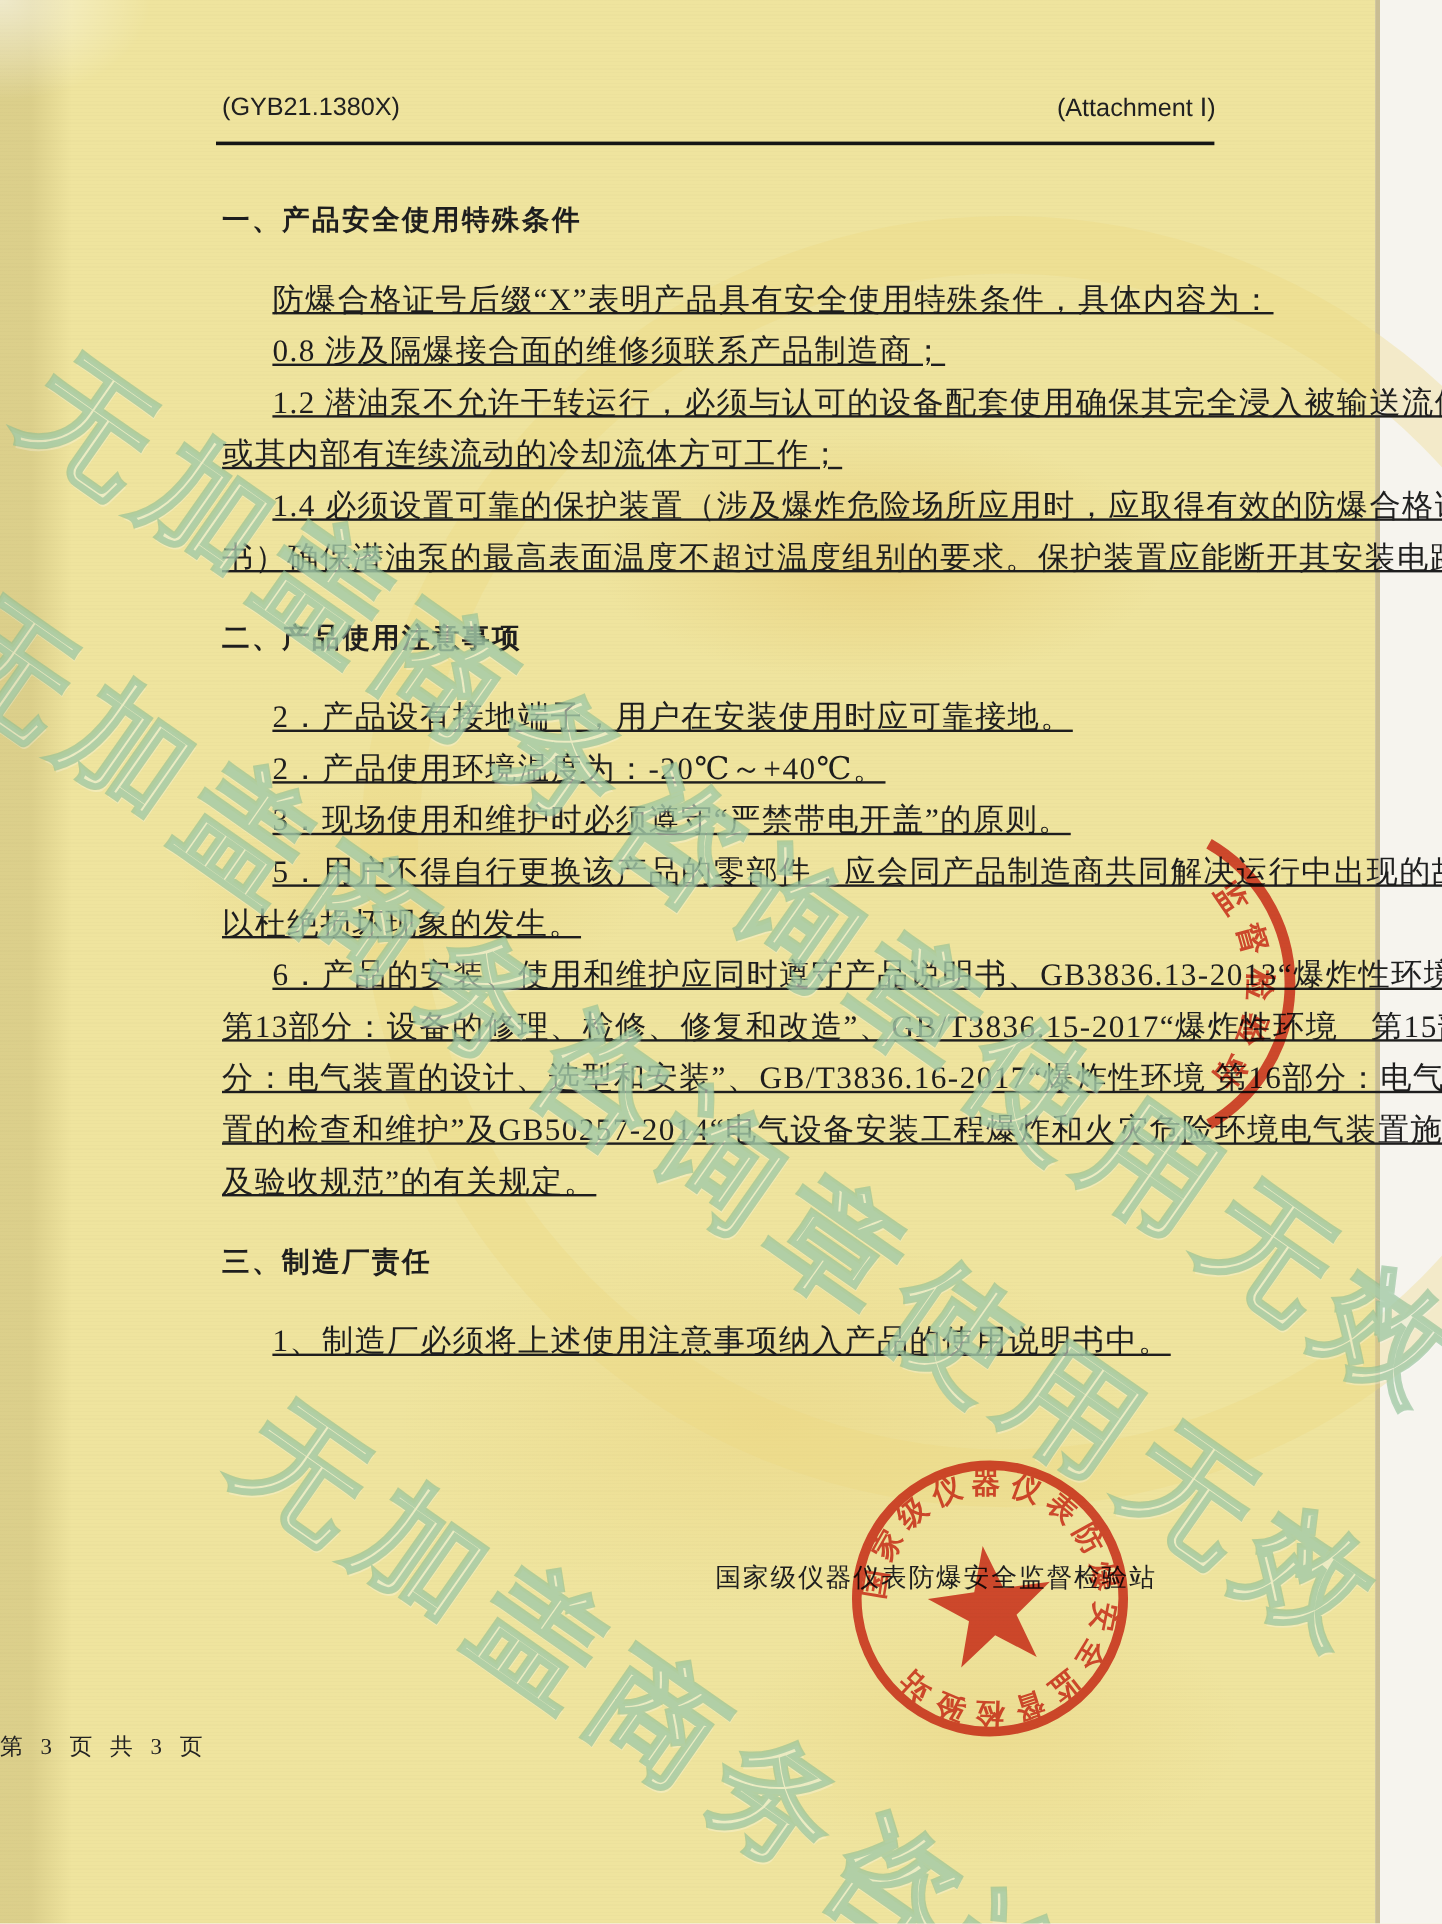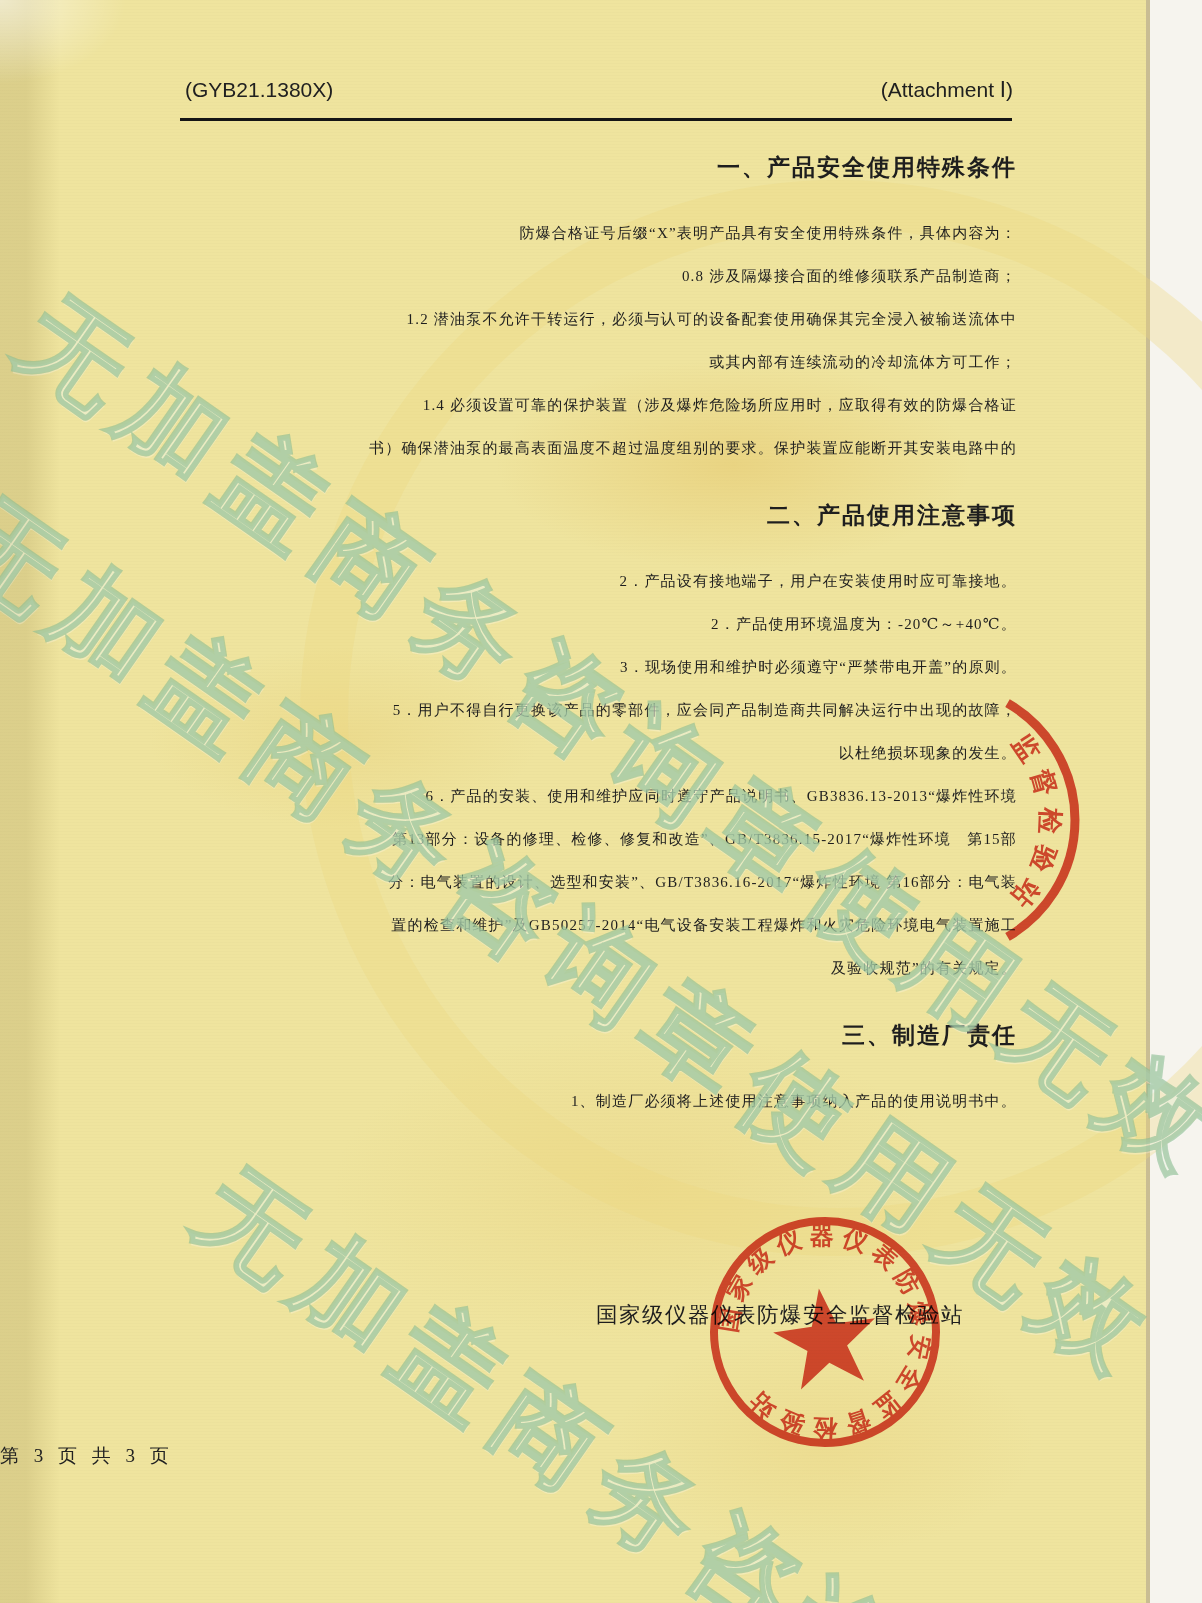--- a/index.html
+++ b/index.html
@@ -43,23 +43,23 @@
   .wm1{left:72px;top:268px;}
   .wm2{left:6px;top:470px;}
   .wm3{left:250px;top:1140px;}
   
   .doc{position:absolute;left:0;top:0;width:1176px;height:1603px;z-index:2;color:#1e1e1e;}
   .hdr{position:absolute;left:185px;top:78px;width:828px;display:flex;justify-content:space-between;
        font-family:"Liberation Sans","DejaVu Sans",sans-serif;font-size:21px;color:#202020;}
   .rule{position:absolute;left:180px;top:118px;width:832px;height:3px;background:#151515;}
   .content{position:absolute;left:185px;top:150px;width:832px;}
   .sec-title{font-size:23px;font-weight:bold;letter-spacing:2px;line-height:36px;margin:0 0 26px 0;white-space:nowrap;}
-  .sec{margin:0 0 0 0;text-align:right;}
+  .sec{margin:16px 0 0 0;}
   .sec + .sec{margin-top:28px;}
-  .ln{font-size:15px;line-height:43px;letter-spacing:1.2px;white-space:nowrap;}
+  .ln{font-size:26px;line-height:43px;letter-spacing:1.2px;white-space:nowrap;text-decoration:underline;}
   .ind{padding-left:42px;}
   .sig{position:absolute;left:560px;top:1300px;width:440px;text-align:center;}
   .sig-org{font-size:21.5px;letter-spacing:1.5px;line-height:30px;}
   .sig-date{font-size:21.5px;letter-spacing:3px;margin-top:22px;}
   .footer{position:absolute;left:0;top:1443px;width:1180px;
           font-size:19px;letter-spacing:5px;color:#222;}
   
   .stamp{position:absolute;z-index:6;mix-blend-mode:multiply;opacity:.88;pointer-events:none;}
   .stamp-main{left:695px;top:1202px;transform:rotate(-8deg);}
   .stamp-partial{left:950px;top:690px;}

